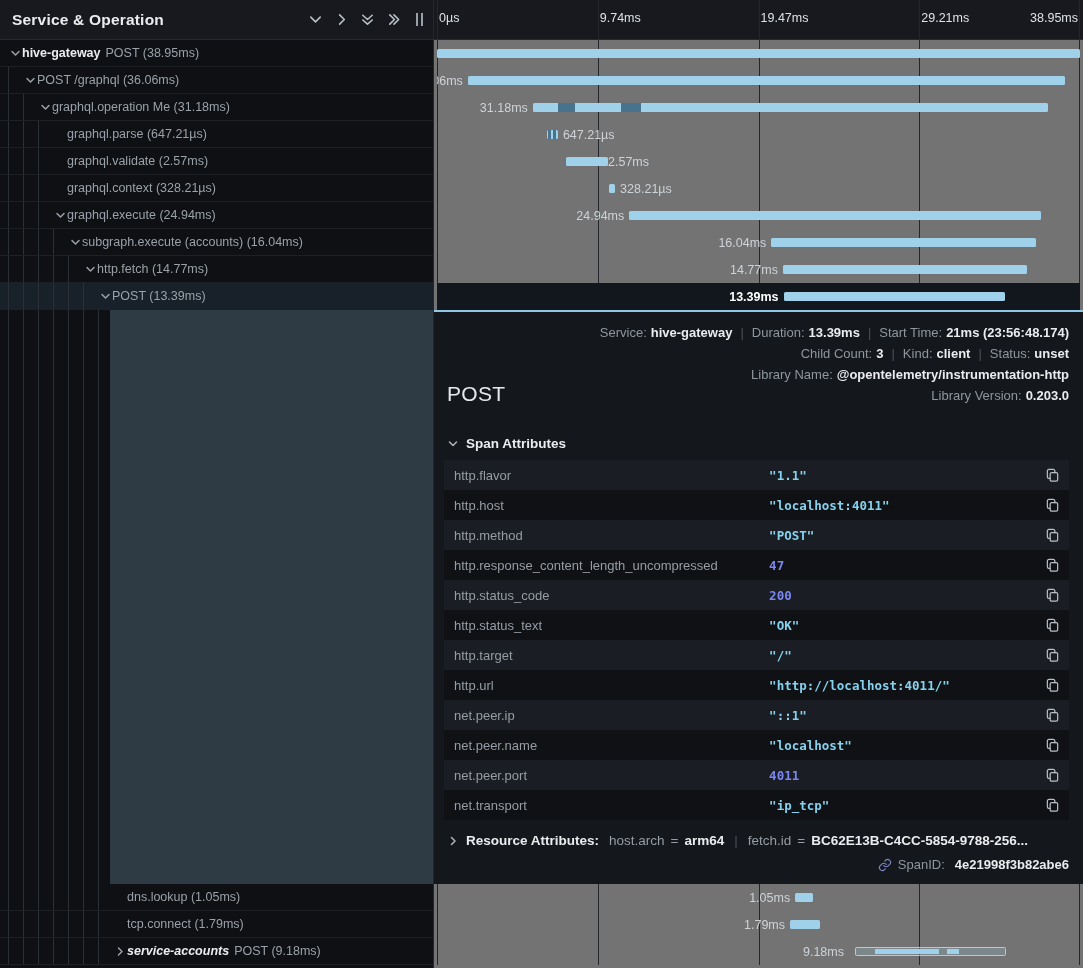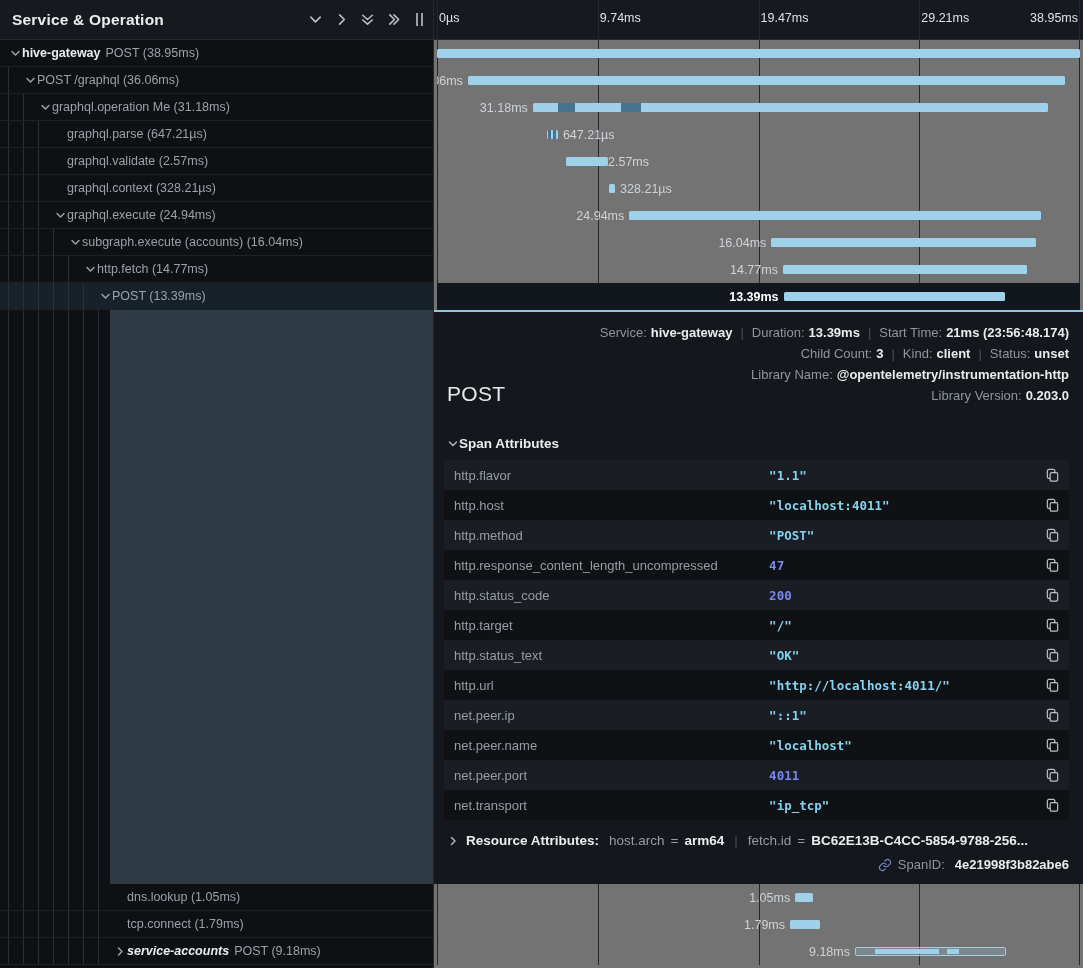--- a/index.html
+++ b/index.html
@@ -41,21 +41,21 @@
 .wlabel{position:absolute;top:7px;font-size:12.5px;color:#ced3d8;white-space:nowrap}
 .wlabel.bold{color:#ffffff;font-weight:700}
 
 .detail{height:574px;flex:none;background:#14171c;border-top:2px solid var(--accent,#8ec8e6);padding:10px 14px 0 10px;font-size:13px;display:flex;flex-direction:column;overflow:hidden}
 .dhead{display:flex;justify-content:space-between;align-items:flex-end}
 .dtitle{font-size:21px;color:#e6e9eb;font-weight:500;padding-left:3px;letter-spacing:.3px}
 .overview{text-align:right;line-height:21px}
 .lbl{color:#8f969e;margin-right:4px}
 .val{color:#eaecee;font-weight:700}
 .sep{color:#4a5058;margin:0 8px}
-.sechead{display:flex;align-items:center;margin:30px 0 9px 3px;color:#eaecee;font-weight:700;font-size:13.5px;cursor:pointer}
+.sechead{display:flex;align-items:center;gap:7px;margin:30px 0 9px 3px;color:#eaecee;font-weight:700;font-size:13.5px;cursor:pointer}
 .chev{color:#aab0b7;display:flex}
 .attrs{flex:none}
 .arow{display:flex;align-items:center;height:30px;padding:0 9px 0 10px}
 .arow:nth-child(odd){background:#1a1d23}
 .arow:nth-child(even){background:#0f1115}
 .akey{width:52%;color:#969da5;flex:none;white-space:nowrap;overflow:hidden}
 .aval{flex:1;font-family:"DejaVu Sans Mono",monospace;font-size:12.5px;font-weight:700;white-space:nowrap;overflow:hidden}
 .aval.string{color:var(--str,#85d2ee)}
 .aval.number{color:var(--num,#7b87f0)}
 .acopy{width:20px;color:#b9bfc6;cursor:pointer;display:flex;justify-content:flex-end}
@@ -399,32 +399,32 @@
             <div class="akey">http.status_code</div>
             <div class="aval number">200</div>
             <div class="acopy">
               <svg width="15" height="15" viewBox="0 0 16 16" fill="none" stroke="currentColor" stroke-width="1.3" stroke-linecap="round" stroke-linejoin="round">
                 <rect x="5.5" y="5" width="8" height="9" rx="1.5"></rect>
                 <path d="M10.5 5V3.2A1.7 1.7 0 0 0 8.8 1.5H4.2A1.7 1.7 0 0 0 2.5 3.2v6.1A1.7 1.7 0 0 0 4.2 11h1.3"></path>
               </svg>
             </div>
           </div>
           <div class="arow">
+            <div class="akey">http.status_text</div>
+            <div class="aval string">"OK"</div>
+            <div class="acopy">
+              <svg width="15" height="15" viewBox="0 0 16 16" fill="none" stroke="currentColor" stroke-width="1.3" stroke-linecap="round" stroke-linejoin="round">
+                <rect x="5.5" y="5" width="8" height="9" rx="1.5"></rect>
+                <path d="M10.5 5V3.2A1.7 1.7 0 0 0 8.8 1.5H4.2A1.7 1.7 0 0 0 2.5 3.2v6.1A1.7 1.7 0 0 0 4.2 11h1.3"></path>
+              </svg>
+            </div>
+          </div>
+          <div class="arow">
             <div class="akey">http.target</div>
             <div class="aval string">"/"</div>
-            <div class="acopy">
-              <svg width="15" height="15" viewBox="0 0 16 16" fill="none" stroke="currentColor" stroke-width="1.3" stroke-linecap="round" stroke-linejoin="round">
-                <rect x="5.5" y="5" width="8" height="9" rx="1.5"></rect>
-                <path d="M10.5 5V3.2A1.7 1.7 0 0 0 8.8 1.5H4.2A1.7 1.7 0 0 0 2.5 3.2v6.1A1.7 1.7 0 0 0 4.2 11h1.3"></path>
-              </svg>
-            </div>
-          </div>
-          <div class="arow">
-            <div class="akey">http.status_text</div>
-            <div class="aval string">"OK"</div>
             <div class="acopy">
               <svg width="15" height="15" viewBox="0 0 16 16" fill="none" stroke="currentColor" stroke-width="1.3" stroke-linecap="round" stroke-linejoin="round">
                 <rect x="5.5" y="5" width="8" height="9" rx="1.5"></rect>
                 <path d="M10.5 5V3.2A1.7 1.7 0 0 0 8.8 1.5H4.2A1.7 1.7 0 0 0 2.5 3.2v6.1A1.7 1.7 0 0 0 4.2 11h1.3"></path>
               </svg>
             </div>
           </div>
           <div class="arow">
             <div class="akey">http.url</div>
             <div class="aval string">"http://localhost:4011/"</div>
@@ -520,18 +520,18 @@
           </div>
           <div class="wrow">
             <div class="bar" style="left: 54.9%; width: 4.6%;"></div>
             <span class="wlabel" style="right: 45.1%; margin-right: 5px;">1.79ms</span>
           </div>
           <div class="wrow">
             <div class="bar outlined" style="left: 65%; width: 23.5%;">
               <div class="fillseg" style="left: 13%; width: 43%;"></div>
               <div class="fillseg" style="left: 61%; width: 8%;"></div>
             </div>
-            <span class="wlabel" style="right: 35%; margin-right: 5px;">9.18ms</span>
+            <span class="wlabel" style="right: 35%; margin-right: 11px;">9.18ms</span>
           </div>
         </div>
     </div>
   </div>
 </div>
 
 </body></html>

